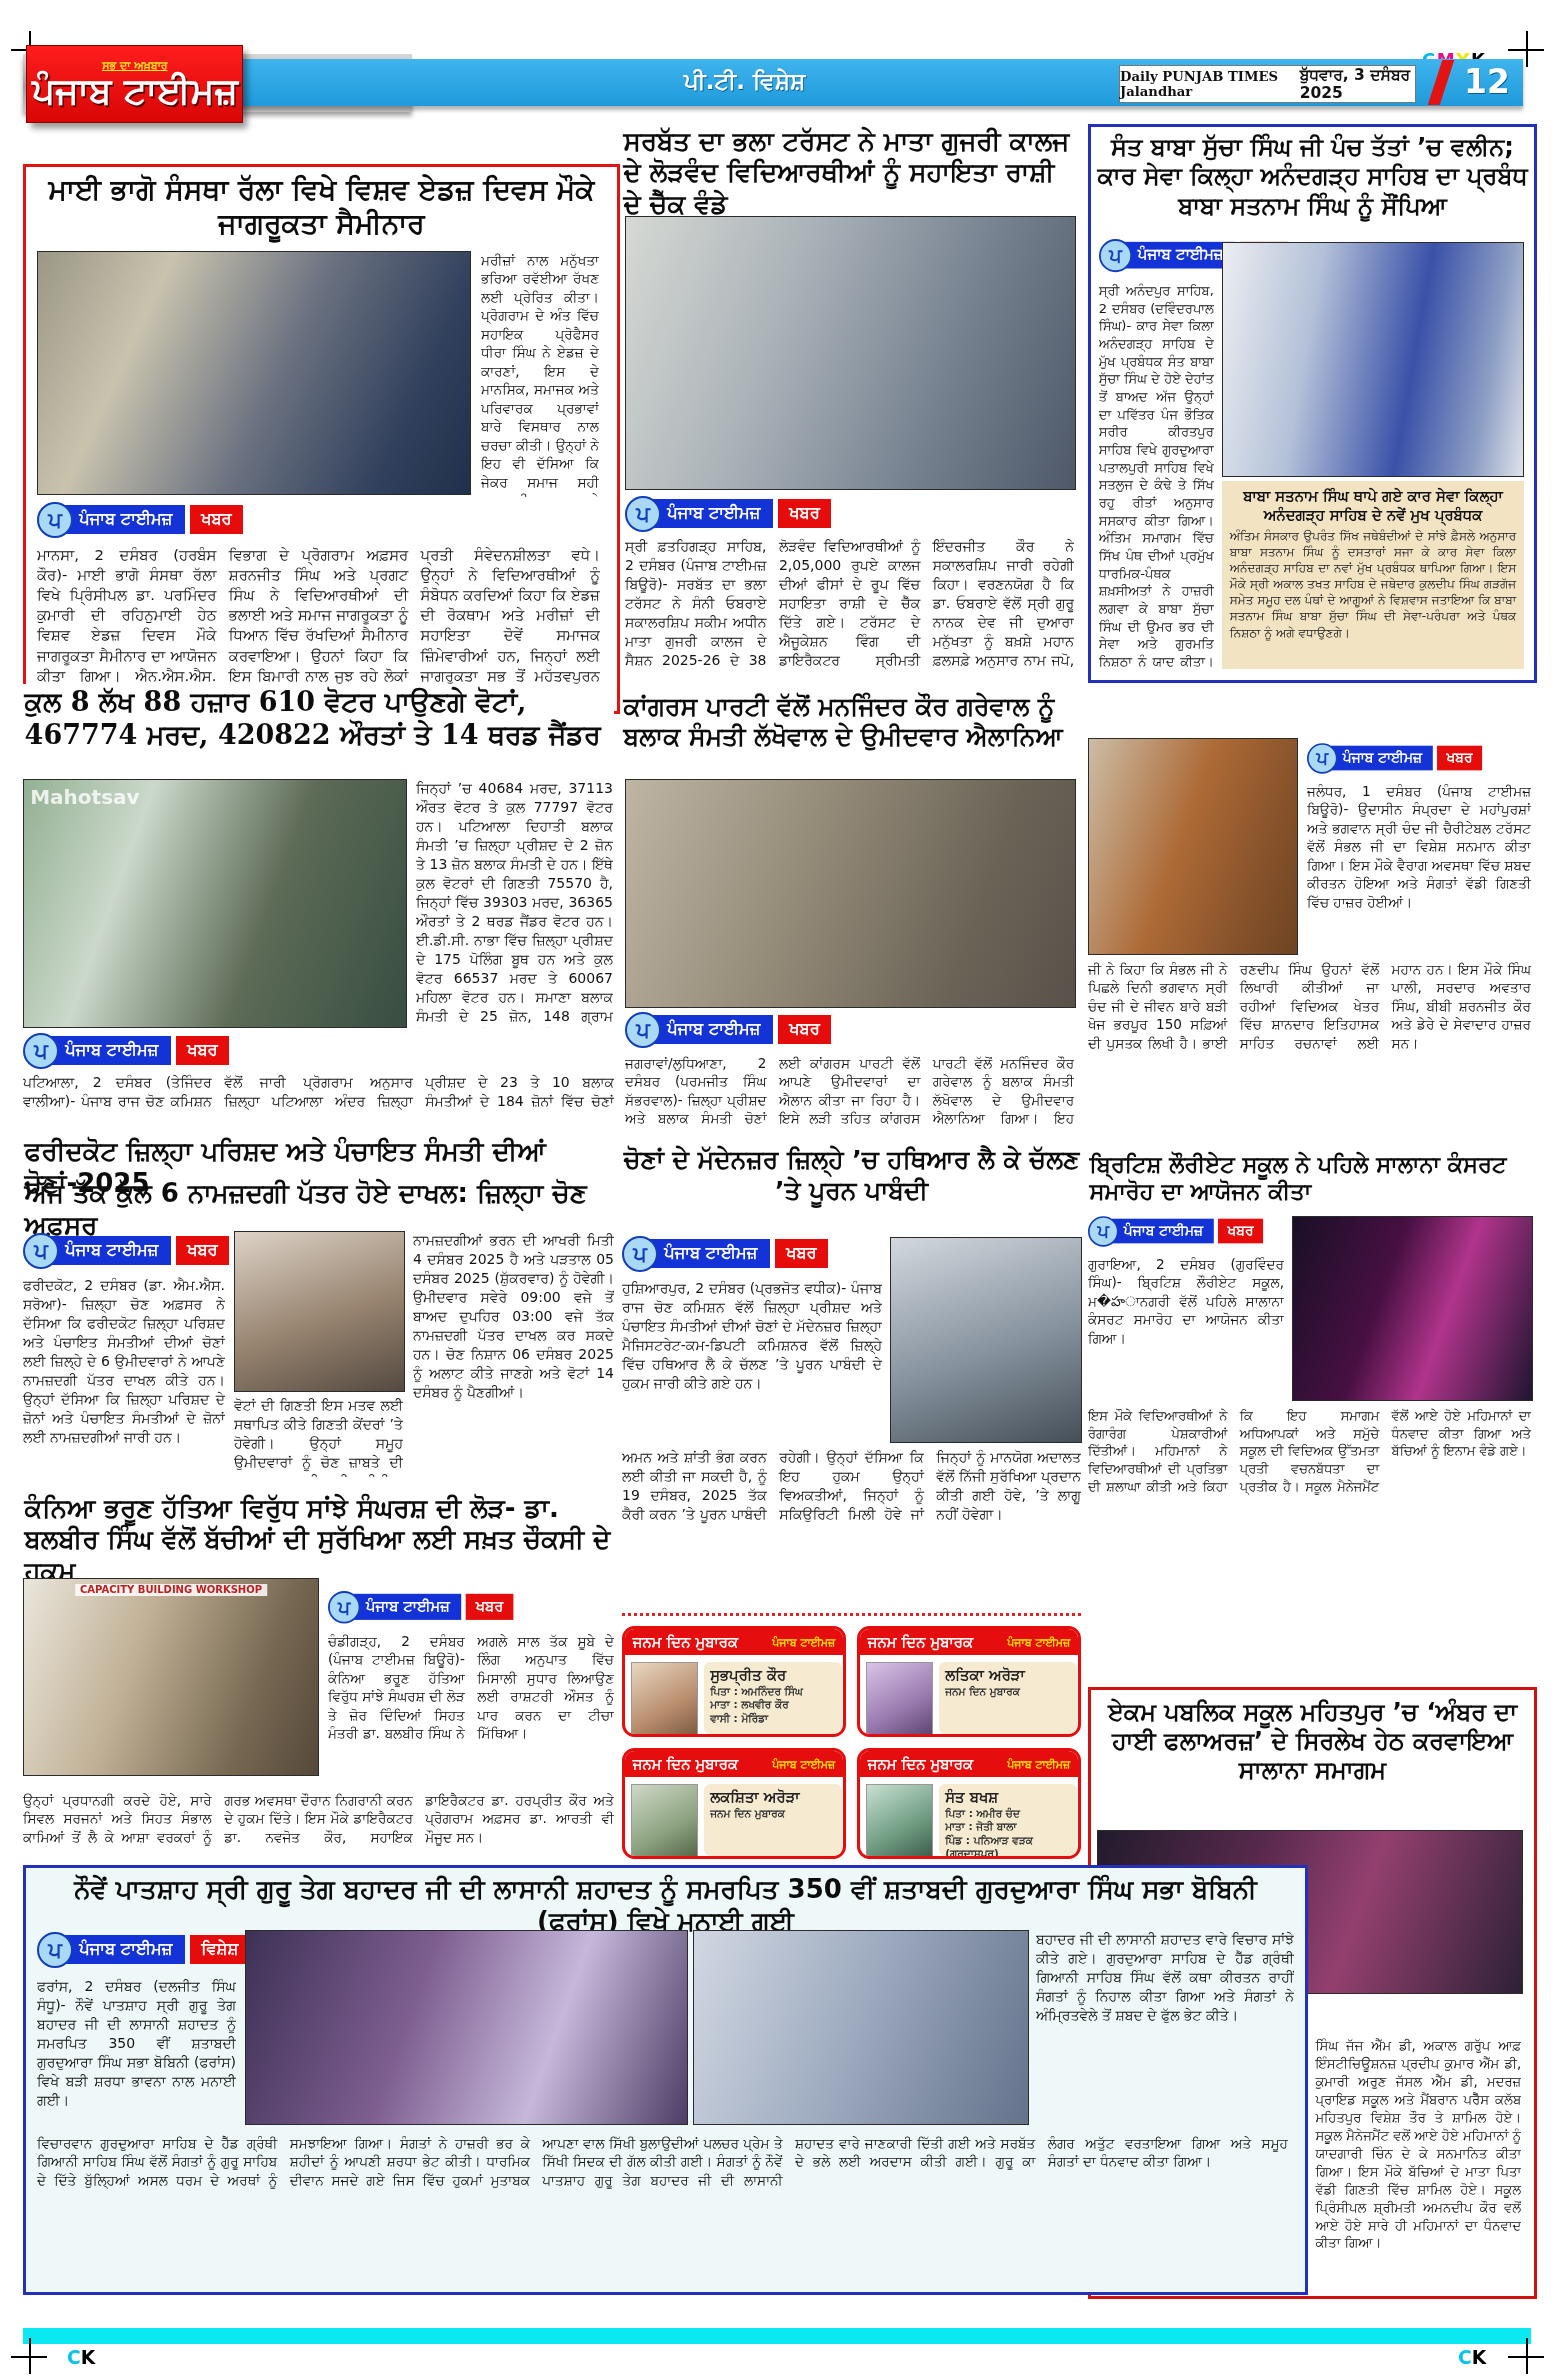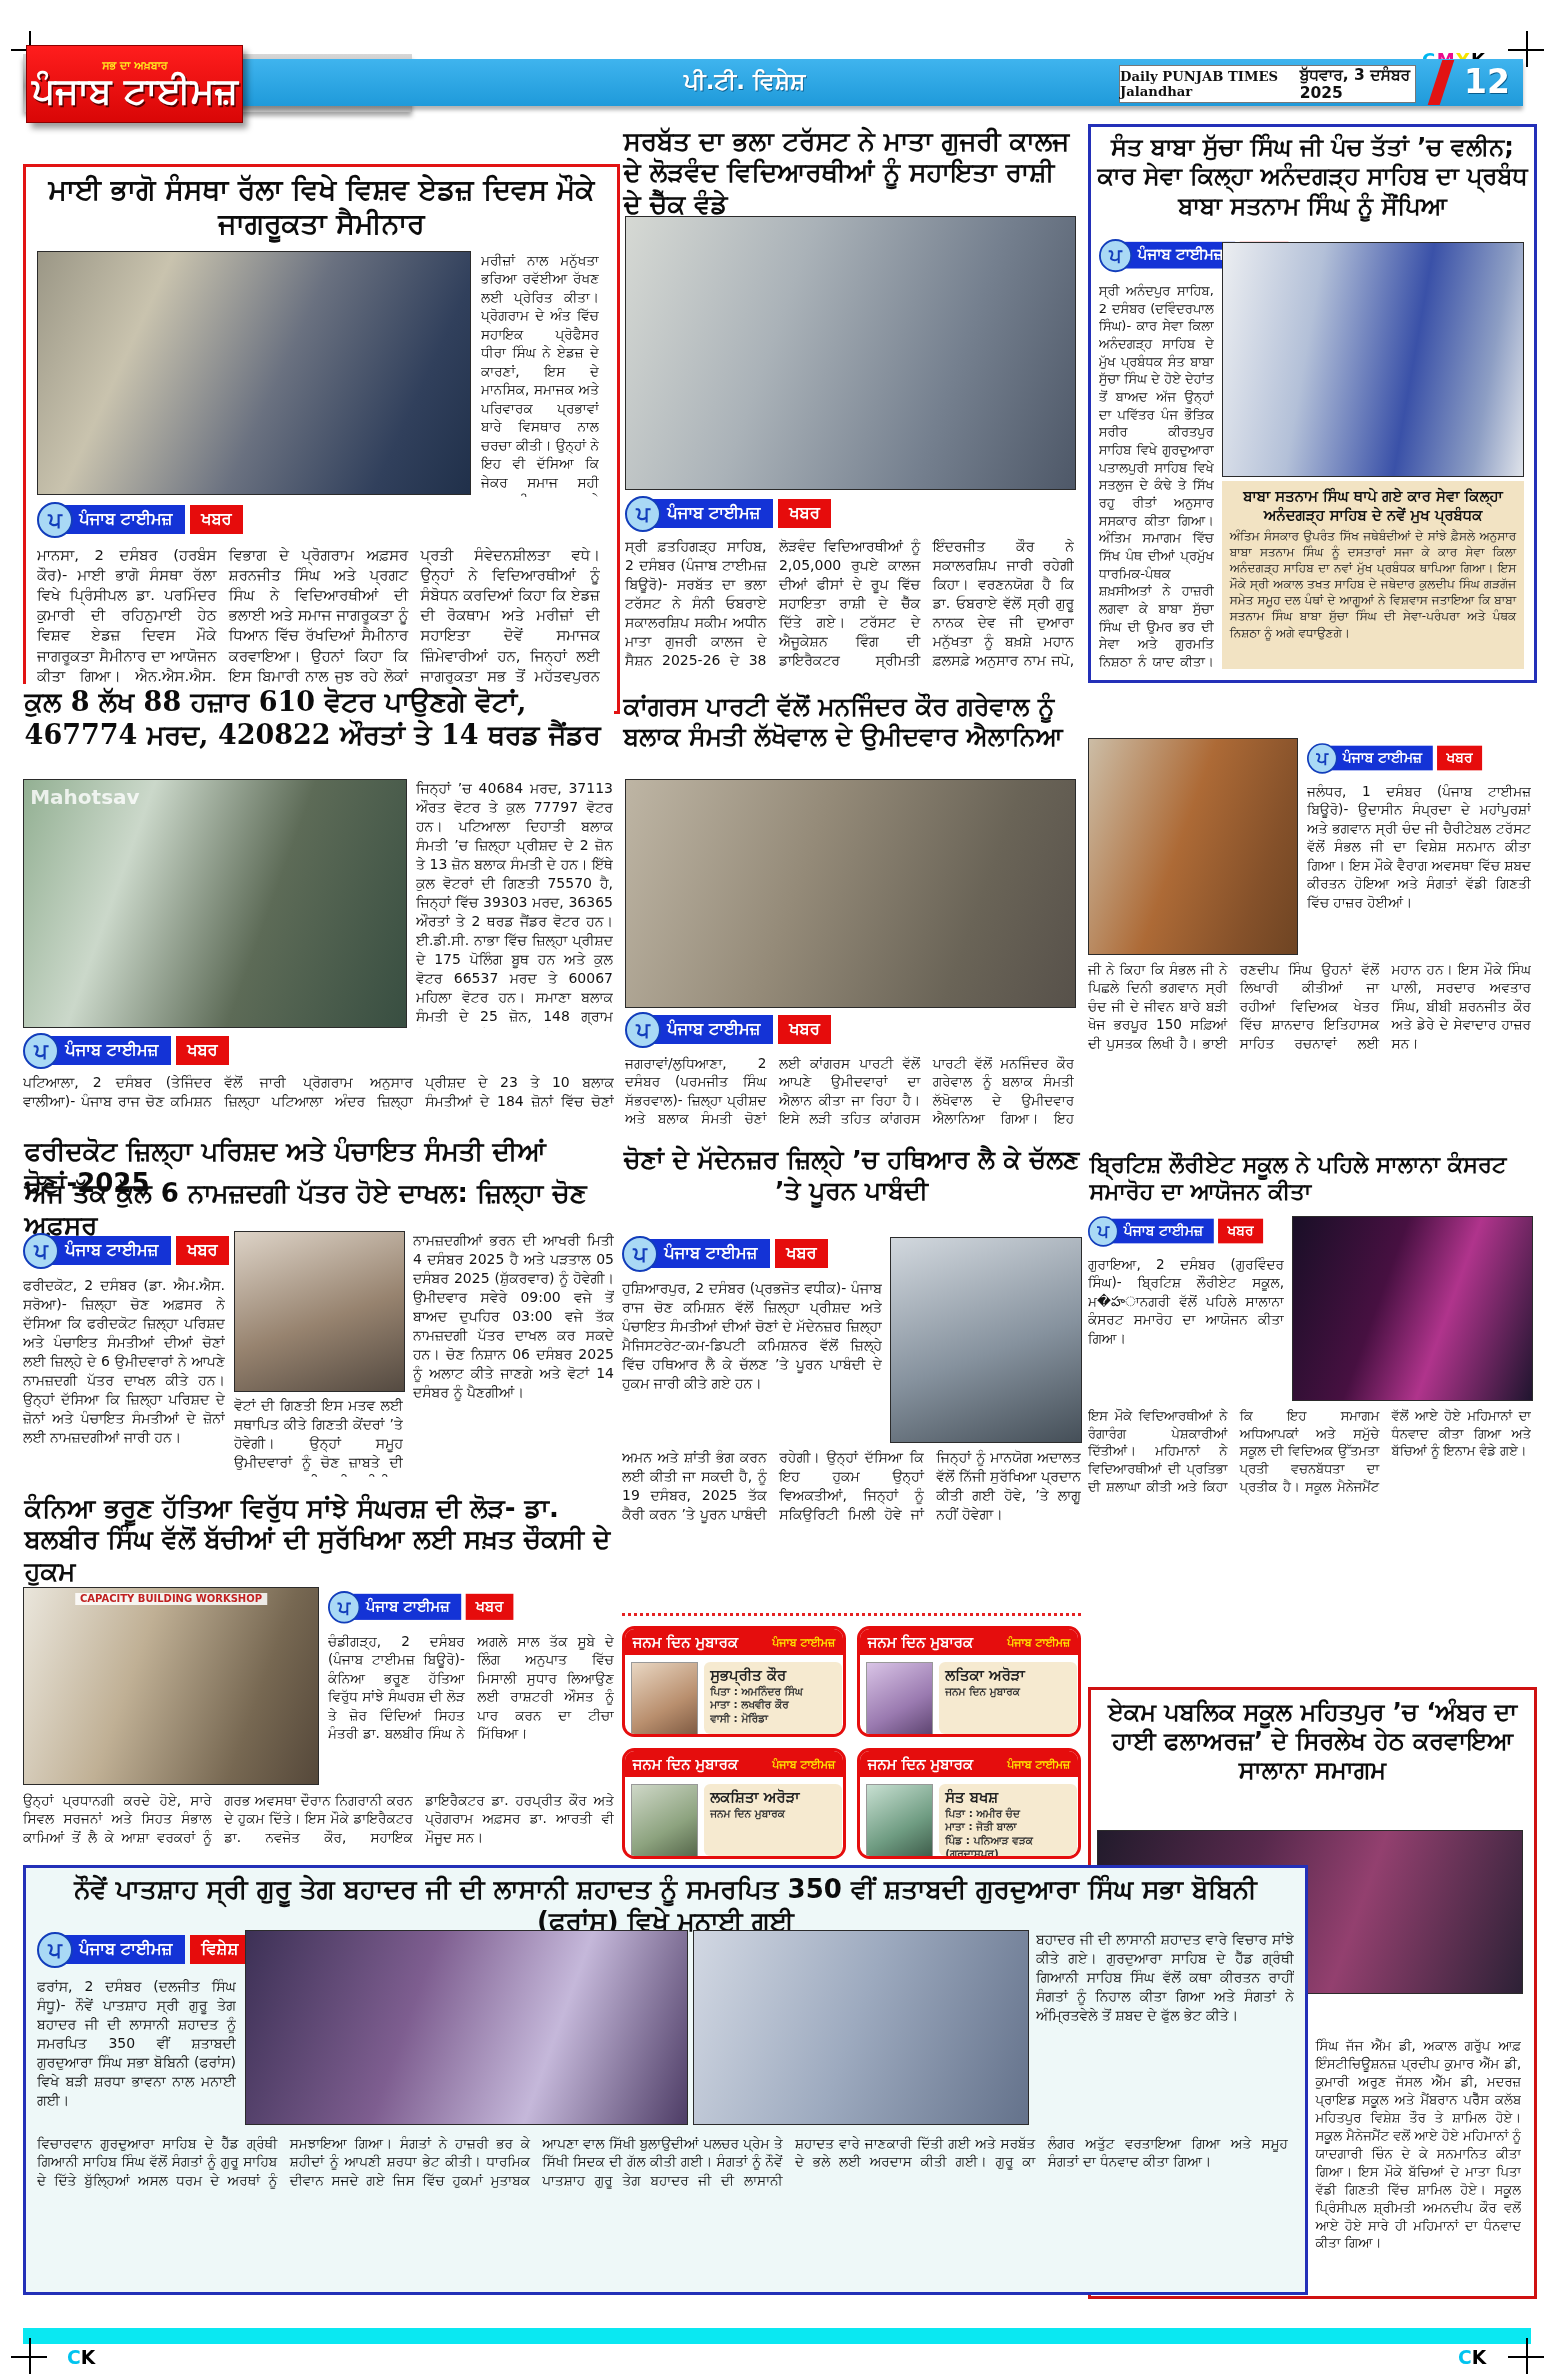--- a/index.html
+++ b/index.html
@@ -21,21 +21,21 @@
   .badge .circ{width:36px;height:36px;border-radius:50%;background:#a9d9f5;border:2.3px solid #123dbb;color:#123dbb;font-weight:800;display:flex;align-items:center;justify-content:center;font-size:21px;z-index:2;box-sizing:border-box;}
   .badge .brand{background:#1433d6;color:#fff;padding:3.9px 12.4px 5.4px 14px;font-weight:800;font-size:16.3px;margin-left:-7.8px;white-space:nowrap;}
   .badge .tag{background:#e60c0c;color:#fff;padding:3.9px 11px 5.4px;font-weight:800;font-size:16.3px;margin-left:5.4px;white-space:nowrap;}
   .cap-box{position:absolute;background:#f2e3c3;padding:6.2px 7.8px;box-sizing:border-box;overflow:hidden;}
   .cap-title{font-weight:800;font-size:14.8px;text-align:center;color:#111;line-height:1.25;margin-bottom:3.9px;}
   .cap-body{font-size:12px;line-height:1.34;text-align:justify;color:#222;}
   .dotted-sep{position:absolute;border-top:3.1px dotted #e52222;}
   
   .ribbon{position:absolute;background:linear-gradient(180deg,#d8d8d8,#9f9f9f 55%,#c8c8c8);box-shadow:0 4.7px 4.7px rgba(0,0,0,.35);}
   .logo-red{position:absolute;background:linear-gradient(180deg,#ff1d1d,#d90606);border:1.6px solid #8c0000;box-shadow:4.7px 6.2px 6.2px rgba(0,0,0,.4);display:flex;flex-direction:column;align-items:center;justify-content:center;}
-  .logo-tag{color:#ffe91f;font-size:11px;font-weight:700;}
+  .logo-tag{color:#ffe91f;font-size:11px;font-weight:700;text-decoration:underline;}
   .logo-main{color:#fff;font-size:36px;font-weight:800;line-height:1.05;text-shadow:1.6px 1.6px 0 #5a0000;}
   .blue-bar{position:absolute;background:linear-gradient(180deg,#3fb4ee,#1f9ada);box-shadow:0 3.9px 3.9px rgba(0,0,0,.3);}
   .section-label{position:absolute;color:#fff;font-weight:800;font-size:23px;text-shadow:0.8px 0.8px 0 #0a5c8c;}
   .date-box{position:absolute;background:#fff;border:0.8px solid #777;display:flex;align-items:center;justify-content:center;gap:9.3px;}
   .paper-name{font-family:"DejaVu Serif","Liberation Serif",serif;font-weight:700;font-size:13.2px;color:#111;}
   .pa-date{font-weight:800;font-size:15.5px;color:#111;}
   .page-num{position:absolute;color:#fff;font-weight:800;font-size:33px;text-shadow:0.8px 0.8px 0 #0a5c8c;}
   .red-slash{position:absolute;width:12.4px;height:45px;background:#e21313;transform:skewX(-18deg);}
   
   .crop{position:absolute;width:36px;height:36px;}
@@ -208,21 +208,21 @@
     <span class="brand">ਪੰਜਾਬ ਟਾਈਮਜ਼</span>
     <span class="tag">ਖਬਰ</span>
   </div>
   <div class="photo g-stage" style="left:204px;top:67px;width:239px;height:183px;"></div>
   <div class="body-txt" style="left:0px;top:106px;width:196px;height:145px;font-size:13.6px;">ਗੁਰਾਇਆ, 2 ਦਸੰਬਰ (ਗੁਰਵਿੰਦਰ ਸਿੰਘ)- ਬ੍ਰਿਟਿਸ਼ ਲੌਰੀਏਟ ਸਕੂਲ, ਮ�హਾਨਗਰੀ ਵੱਲੋਂ ਪਹਿਲੇ ਸਾਲਾਨਾ ਕੰਸਰਟ ਸਮਾਰੋਹ ਦਾ ਆਯੋਜਨ ਕੀਤਾ ਗਿਆ।</div>
   <div class="body-txt c3" style="left:0px;top:258px;width:443px;height:264px;font-size:13px;">ਇਸ ਮੌਕੇ ਵਿਦਿਆਰਥੀਆਂ ਨੇ ਰੰਗਾਰੰਗ ਪੇਸ਼ਕਾਰੀਆਂ ਦਿੱਤੀਆਂ। ਮਹਿਮਾਨਾਂ ਨੇ ਵਿਦਿਆਰਥੀਆਂ ਦੀ ਪ੍ਰਤਿਭਾ ਦੀ ਸ਼ਲਾਘਾ ਕੀਤੀ ਅਤੇ ਕਿਹਾ ਕਿ ਇਹ ਸਮਾਗਮ ਅਧਿਆਪਕਾਂ ਅਤੇ ਸਮੁੱਚੇ ਸਕੂਲ ਦੀ ਵਿਦਿਅਕ ਉੱਤਮਤਾ ਪ੍ਰਤੀ ਵਚਨਬੱਧਤਾ ਦਾ ਪ੍ਰਤੀਕ ਹੈ। ਸਕੂਲ ਮੈਨੇਜਮੈਂਟ ਵੱਲੋਂ ਆਏ ਹੋਏ ਮਹਿਮਾਨਾਂ ਦਾ ਧੰਨਵਾਦ ਕੀਤਾ ਗਿਆ ਅਤੇ ਬੱਚਿਆਂ ਨੂੰ ਇਨਾਮ ਵੰਡੇ ਗਏ।</div>
 </div>
 
 <div class="art" style="left:23px;top:1491px;width:591px;height:368px;">
   <div class="hl left" style="left:1.6px;top:1.6px;right:1.6px;font-size:26px;">ਕੰਨਿਆ ਭਰੂਣ ਹੱਤਿਆ ਵਿਰੁੱਧ ਸਾਂਝੇ ਸੰਘਰਸ਼ ਦੀ ਲੋੜ- ਡਾ. ਬਲਬੀਰ ਸਿੰਘ ਵੱਲੋਂ ਬੱਚੀਆਂ ਦੀ ਸੁਰੱਖਿਆ ਲਈ ਸਖ਼ਤ ਚੌਕਸੀ ਦੇ ਹੁਕਮ</div>
-  <div class="photo g-workshop" style="left:0px;top:96px;width:294px;height:196px;">
+  <div class="photo g-workshop" style="left:0px;top:87px;width:294px;height:196px;">
     <span class="ph-label" style="left:50%;transform:translateX(-50%);background:rgba(255,255,255,.85);color:#c02020;font-size:10px;padding:0.8px 4.7px;white-space:nowrap;">CAPACITY BUILDING WORKSHOP</span>
   </div>
   <div class="badge" style="left:305px;top:101px;transform:scale(.9);transform-origin:left top;">
     <span class="circ">ਪ</span>
     <span class="brand">ਪੰਜਾਬ ਟਾਈਮਜ਼</span>
     <span class="tag">ਖਬਰ</span>
   </div>
   <div class="body-txt c2" style="left:305px;top:141px;width:286px;height:151px;font-size:13.6px;">ਚੰਡੀਗੜ੍ਹ, 2 ਦਸੰਬਰ (ਪੰਜਾਬ ਟਾਈਮਜ਼ ਬਿਊਰੋ)- ਕੰਨਿਆ ਭਰੂਣ ਹੱਤਿਆ ਵਿਰੁੱਧ ਸਾਂਝੇ ਸੰਘਰਸ਼ ਦੀ ਲੋੜ ਤੇ ਜ਼ੋਰ ਦਿੰਦਿਆਂ ਸਿਹਤ ਮੰਤਰੀ ਡਾ. ਬਲਬੀਰ ਸਿੰਘ ਨੇ ਅਗਲੇ ਸਾਲ ਤੱਕ ਸੂਬੇ ਦੇ ਲਿੰਗ ਅਨੁਪਾਤ ਵਿੱਚ ਮਿਸਾਲੀ ਸੁਧਾਰ ਲਿਆਉਣ ਲਈ ਰਾਸ਼ਟਰੀ ਔਸਤ ਨੂੰ ਪਾਰ ਕਰਨ ਦਾ ਟੀਚਾ ਮਿੱਥਿਆ।</div>
   <div class="body-txt c3" style="left:0px;top:300px;width:591px;height:65px;font-size:13.6px;">ਉਨ੍ਹਾਂ ਪ੍ਰਧਾਨਗੀ ਕਰਦੇ ਹੋਏ, ਸਾਰੇ ਸਿਵਲ ਸਰਜਨਾਂ ਅਤੇ ਸਿਹਤ ਸੰਭਾਲ ਕਾਮਿਆਂ ਤੋਂ ਲੈ ਕੇ ਆਸ਼ਾ ਵਰਕਰਾਂ ਨੂੰ ਗਰਭ ਅਵਸਥਾ ਦੌਰਾਨ ਨਿਗਰਾਨੀ ਕਰਨ ਦੇ ਹੁਕਮ ਦਿੱਤੇ। ਇਸ ਮੌਕੇ ਡਾਇਰੈਕਟਰ ਡਾ. ਨਵਜੋਤ ਕੌਰ, ਸਹਾਇਕ ਡਾਇਰੈਕਟਰ ਡਾ. ਹਰਪ੍ਰੀਤ ਕੌਰ ਅਤੇ ਪ੍ਰੋਗਰਾਮ ਅਫ਼ਸਰ ਡਾ. ਆਰਤੀ ਵੀ ਮੌਜੂਦ ਸਨ।</div>
 </div>

